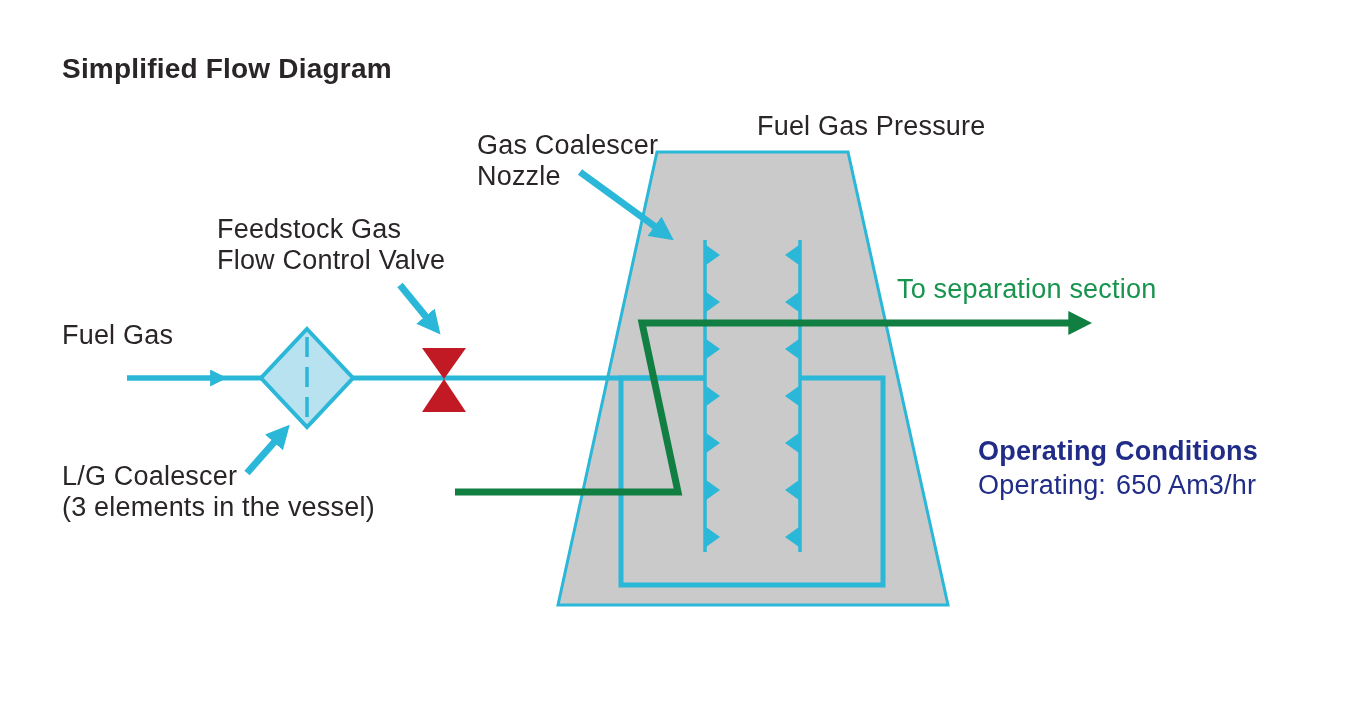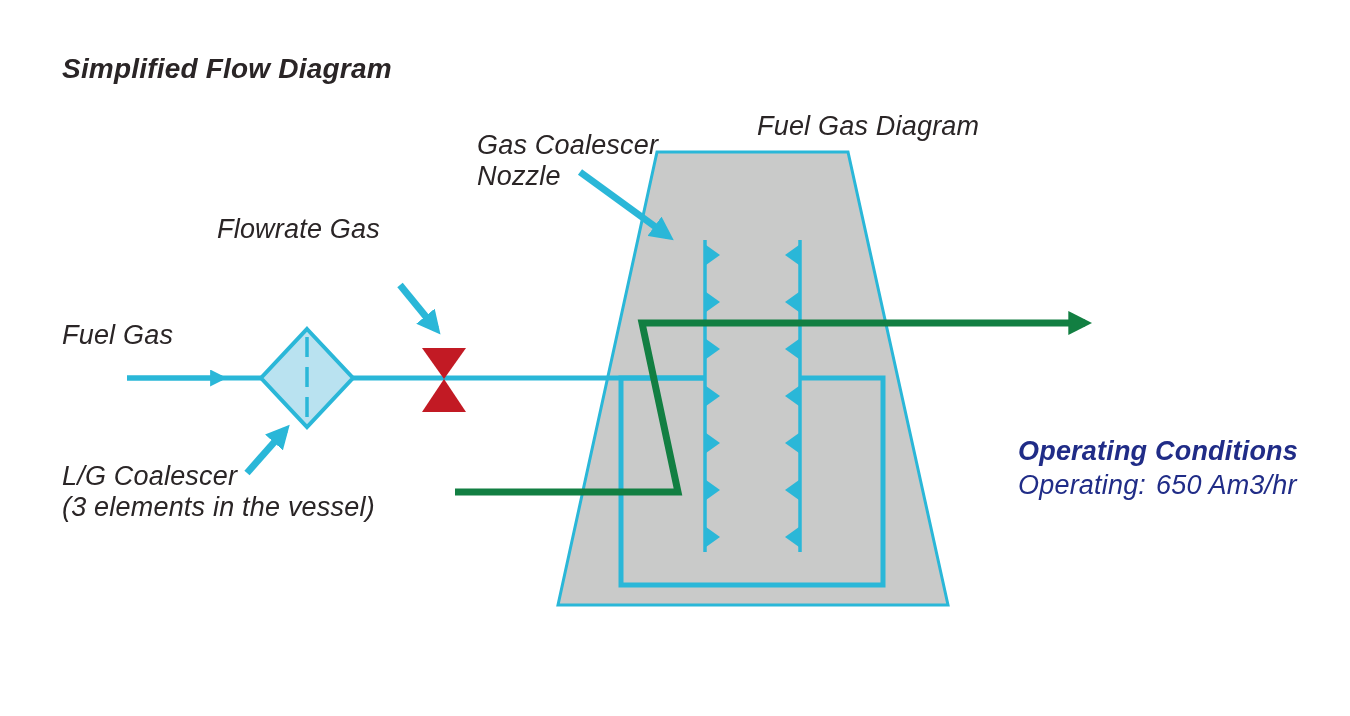--- a/index.html
+++ b/index.html
@@ -1,27 +1,27 @@
 <!DOCTYPE html>
 <html><head>
 <meta charset="utf-8">
 <style>
   html,body{margin:0;padding:0;background:#ffffff;}
   body{width:1350px;height:716px;position:relative;overflow:hidden;
        font-family:"Liberation Sans",sans-serif;}
-  .canvas{position:absolute;inset:0;width:1350px;height:520px;font-style:italic;}
+  .canvas{position:absolute;inset:0;width:1350px;height:520px;}
   svg.diagram{position:absolute;left:0;top:0;}
   .lbl{position:absolute;font-size:27px;line-height:31px;color:#2a2526;
        white-space:nowrap;letter-spacing:0.2px;}
   .lbl span{display:block;}
   .title{position:absolute;left:62px;top:53px;font-size:28px;font-weight:700;
          color:#2a2526;letter-spacing:0.2px;}
   .green{color:#17944e;}
   .opcond{position:absolute;left:978px;top:434px;font-size:27px;line-height:34px;
-          color:#202c87;letter-spacing:0.2px;margin-left:40px;}
+          color:#202c87;letter-spacing:0.2px;}
   .opcond .op-title{font-weight:700;}
   .op-row .val{margin-left:10px;}
 </style>
 </head>
 <body>
 
 <div class="canvas">
 
   <svg class="diagram" width="1350" height="716" viewBox="0 0 1350 716">
     <defs>
@@ -77,36 +77,38 @@
     <line x1="580" y1="172" x2="668" y2="236" stroke="#2ab7d8" stroke-width="7" marker-end="url(#m-cyan)"></line>
     <line x1="400" y1="285" x2="436" y2="329" stroke="#2ab7d8" stroke-width="7" marker-end="url(#m-cyan)"></line>
     <line x1="247" y1="473" x2="285" y2="430" stroke="#2ab7d8" stroke-width="7" marker-end="url(#m-cyan)"></line>
   </svg>
 
   <div class="title">Simplified Flow Diagram</div>
 
   <div class="lbl" style="left:62px;top:320px;">Fuel Gas</div>
 
   <div class="lbl" style="left:217px;top:214px;">
-    <span>Flowrate Gas</span>
+    <span>Feedstock Gas</span>
+    <span>Flow Control Valve</span>
   </div>
 
   <div class="lbl" style="left:477px;top:130px;">
     <span>Gas Coalescer</span>
     <span>Nozzle</span>
   </div>
 
-  <div class="lbl" style="left:757px;top:111px;">Fuel Gas Diagram</div>
+  <div class="lbl" style="left:757px;top:111px;">Fuel Gas Pressure</div>
 
   <div class="lbl" style="left:62px;top:461px;">
     <span>L/G Coalescer</span>
     <span>(3 elements in the vessel)</span>
   </div>
 
 
+  <div class="lbl green" style="left:897px;top:274px;">To separation section</div>
 
   <div class="opcond">
     <div class="op-title">Operating Conditions</div>
     <div class="op-row">
       <span>Operating:</span><span class="val">650 Am3/hr</span>
     </div>
   </div>
 
 </div>
 

